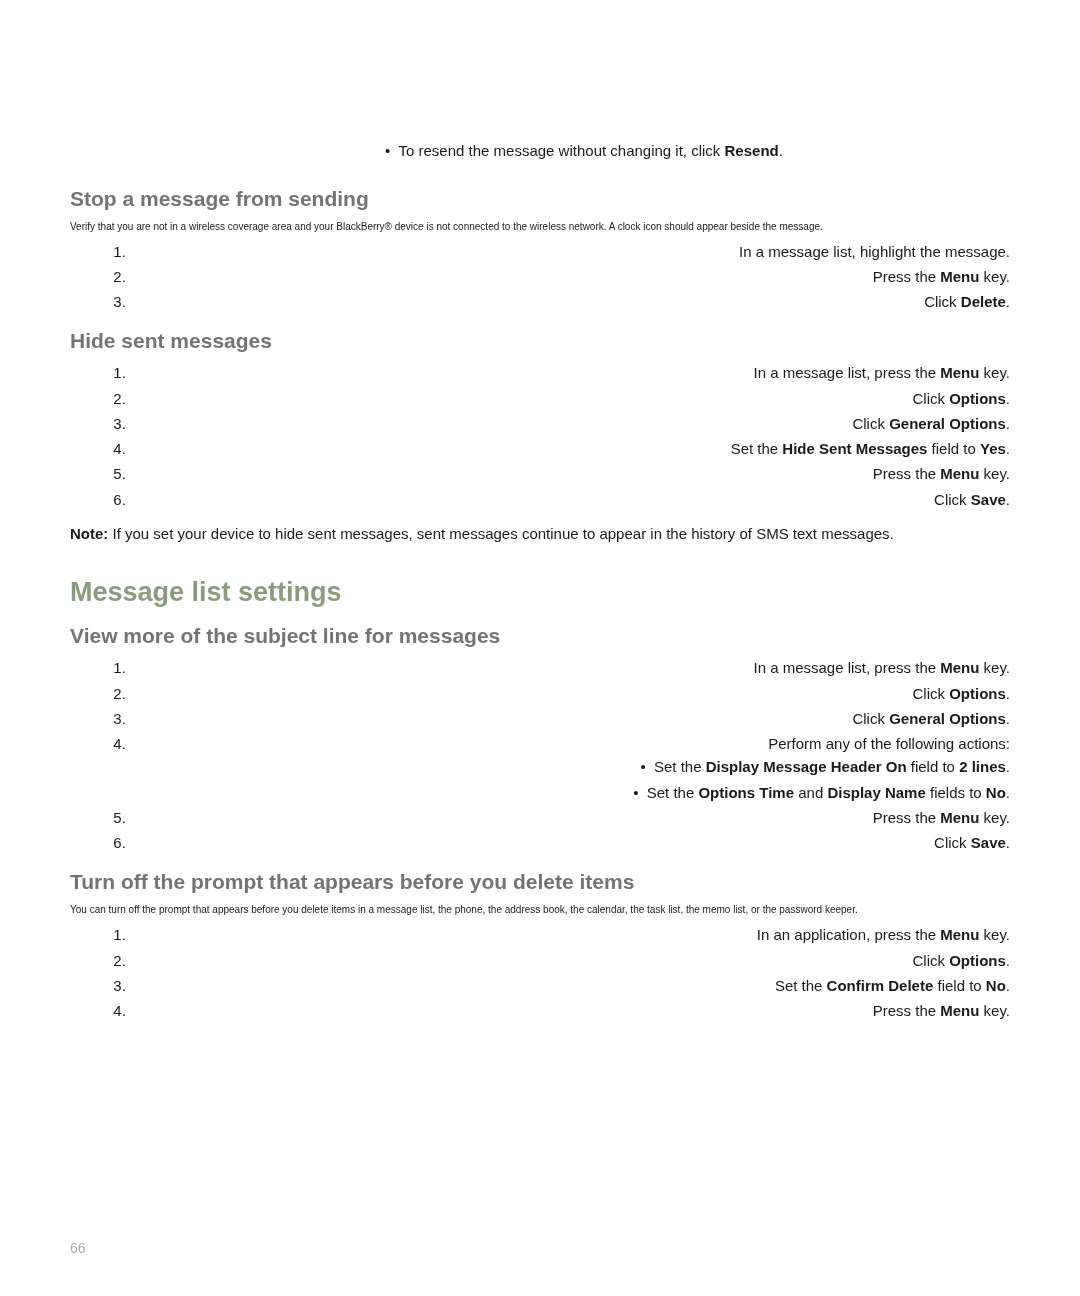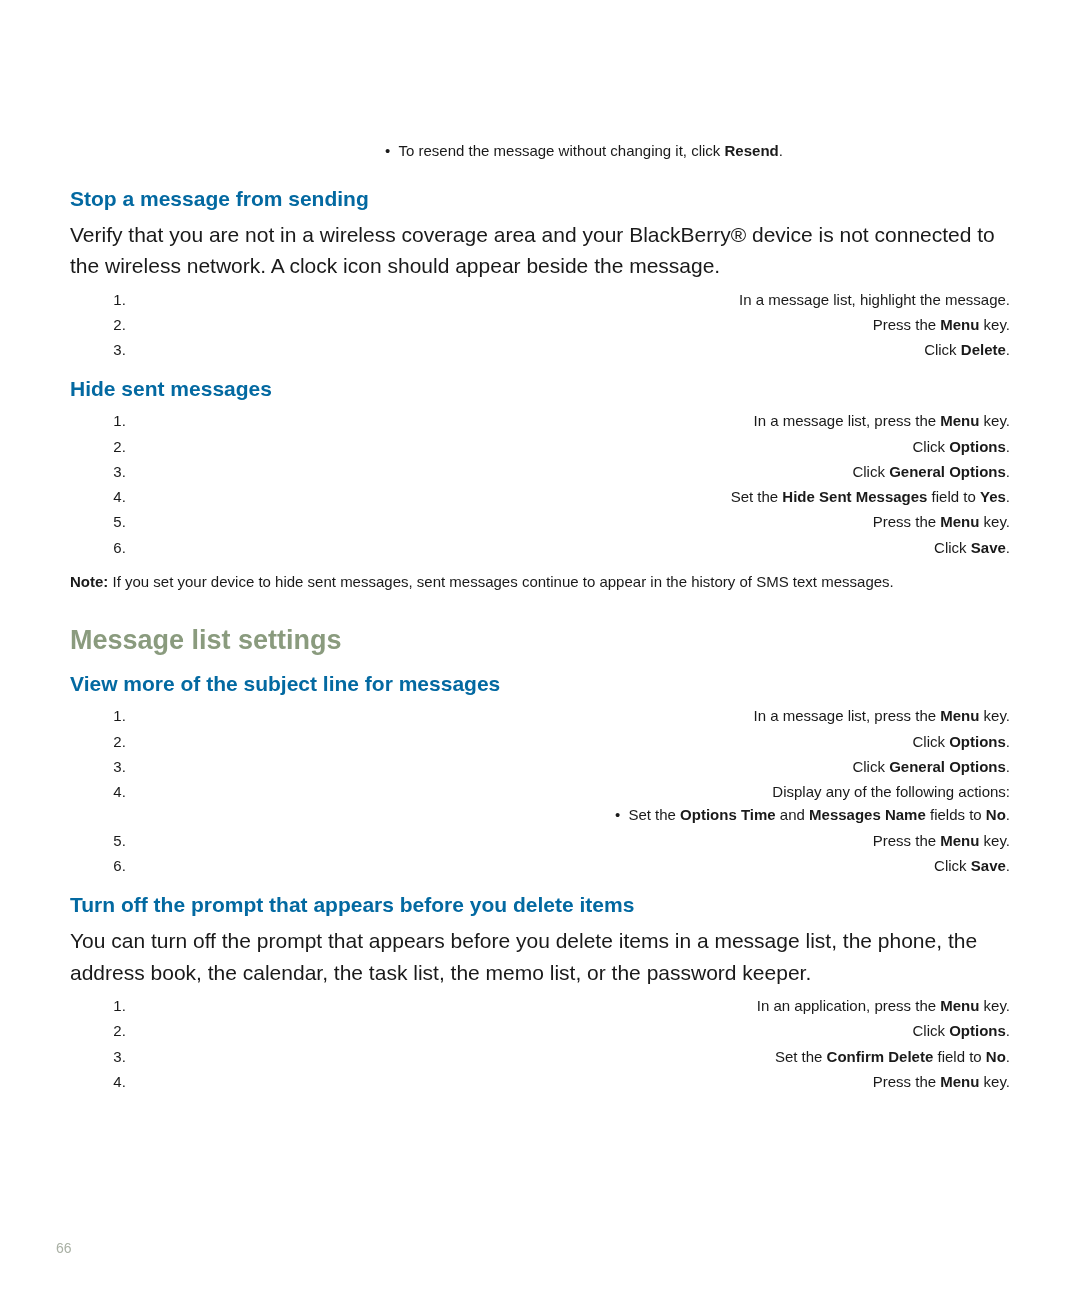--- a/index.html
+++ b/index.html
@@ -21,34 +21,34 @@
       font-size: 15px;
       line-height: 1.5;
       margin-bottom: 24px;
       text-align: center;
     }
     .bullet-resend::before {
       content: "• ";
       margin-right: 4px;
     }
     h2.section {
-      color: #0369a1;
+      color: #737373;
       font-size: 21px;
       font-weight: bold;
       margin-top: 16px;
       margin-bottom: 8px;
     }
     h1.major {
       color: #8a9b7e;
       font-size: 27px;
       font-weight: bold;
       margin-top: 32px;
     }
     p.body {
-      font-size: 21px;
+      font-size: 10px;
       line-height: 1.5;
       margin-bottom: 6px;
     }
     ol.numbered {
       margin-left: 40px;
       padding-left: 20px;
       font-size: 15px;
       line-height: 1.55;
       margin-bottom: 12px;
     }
@@ -75,21 +75,21 @@
       line-height: 1.5;
       margin-top: 10px;
       margin-bottom: 10px;
     }
     .note-label {
       font-weight: bold;
     }
     .page-number {
       position: absolute;
       bottom: 40px;
-      left: 56px;
+      left: 70px;
       color: #a9b0a4;
       font-size: 14px;
     }
   </style>
 </head>
 <body>
 
 <div class="bullet-resend">
   <span>To resend the message without changing it, click </span><span class="bold">Resend</span><span>.</span>
 </div>
@@ -116,23 +116,24 @@
 </p>
 
 <h1 class="major">Message list settings</h1>
 
 <h2 class="section">View more of the subject line for messages</h2>
 <ol class="numbered">
   <li><span>In a message list, press the </span><span class="bold">Menu</span><span> key.</span></li>
   <li><span>Click </span><span class="bold">Options</span><span>.</span></li>
   <li><span>Click </span><span class="bold">General Options</span><span>.</span></li>
   <li>
-    <span>Display any of the following actions:</span>
+    <span>Perform any of the following actions:</span>
     <ul class="sub-bullet">
-      <li><span>Set the </span><span class="bold">Options Time</span><span> and </span><span class="bold">Messages Name</span><span> fields to </span><span class="bold">No</span><span>.</span></li>
+      <li><span>Set the </span><span class="bold">Display Message Header On</span><span> field to </span><span class="bold">2 lines</span><span>.</span></li>
+      <li><span>Set the </span><span class="bold">Options Time</span><span> and </span><span class="bold">Display Name</span><span> fields to </span><span class="bold">No</span><span>.</span></li>
     </ul>
   </li>
   <li><span>Press the </span><span class="bold">Menu</span><span> key.</span></li>
   <li><span>Click </span><span class="bold">Save</span><span>.</span></li>
 </ol>
 
 <h2 class="section">Turn off the prompt that appears before you delete items</h2>
 <p class="body">You can turn off the prompt that appears before you delete items in a message list, the phone, the address book, the calendar, the task list, the memo list, or the password keeper.</p>
 <ol class="numbered">
   <li><span>In an application, press the </span><span class="bold">Menu</span><span> key.</span></li>

